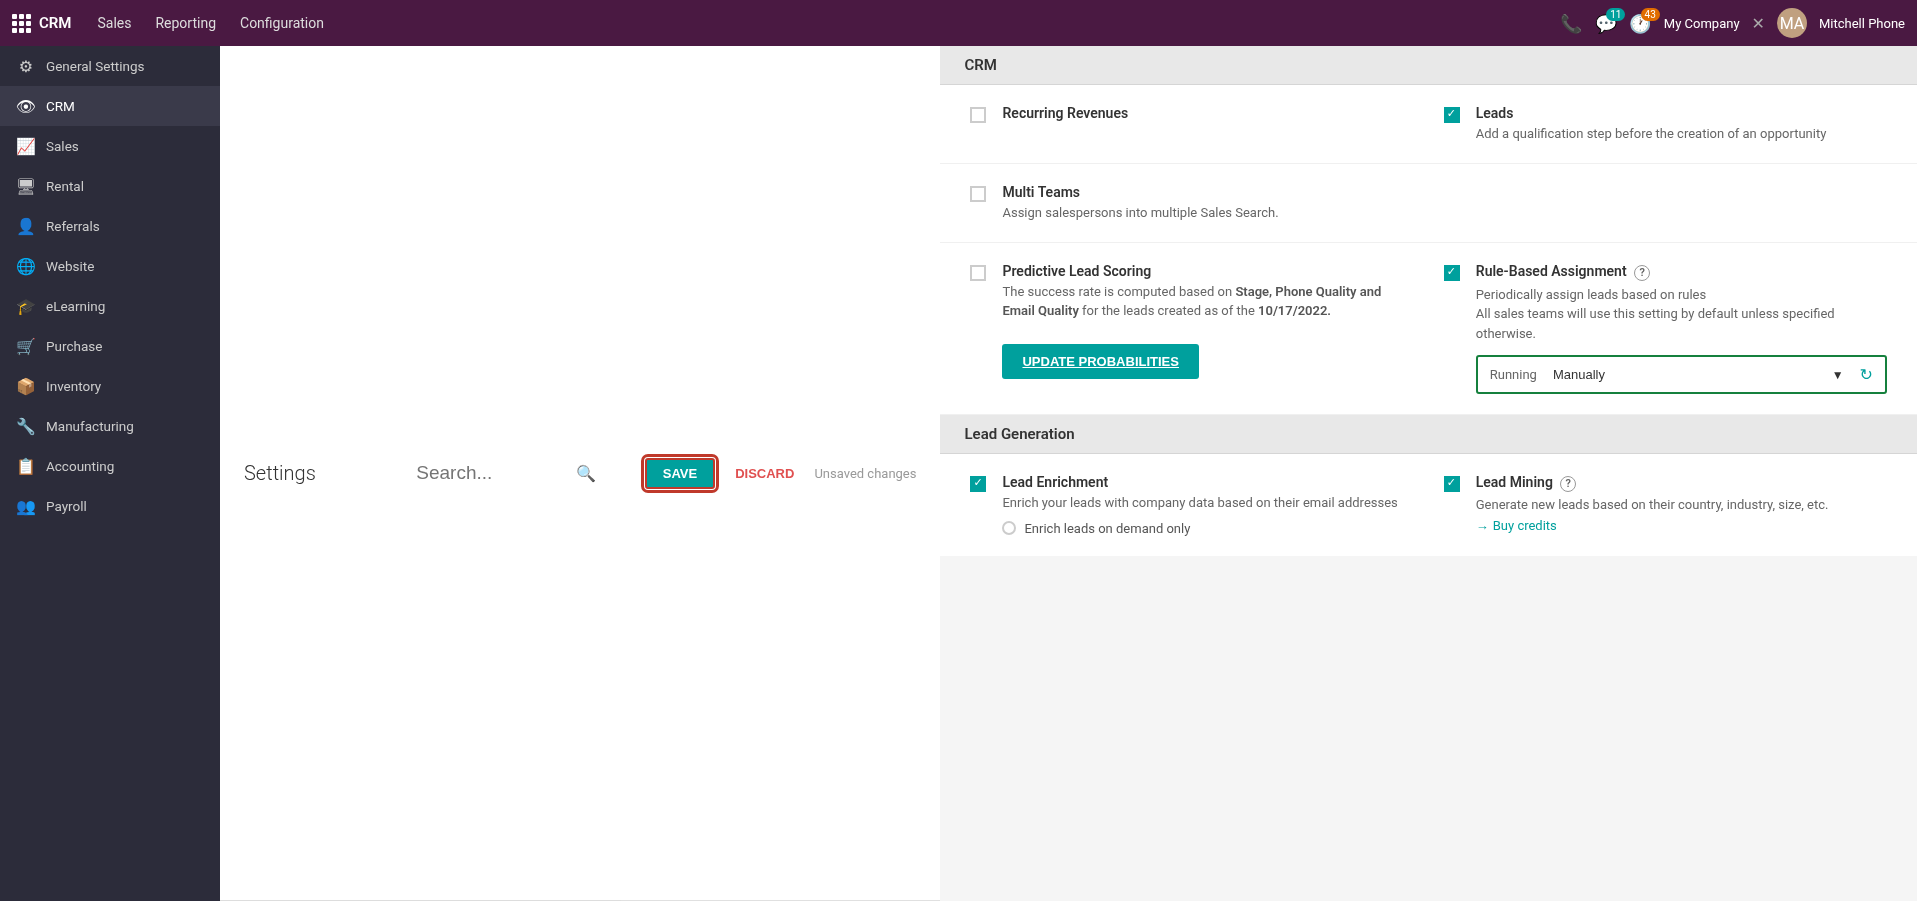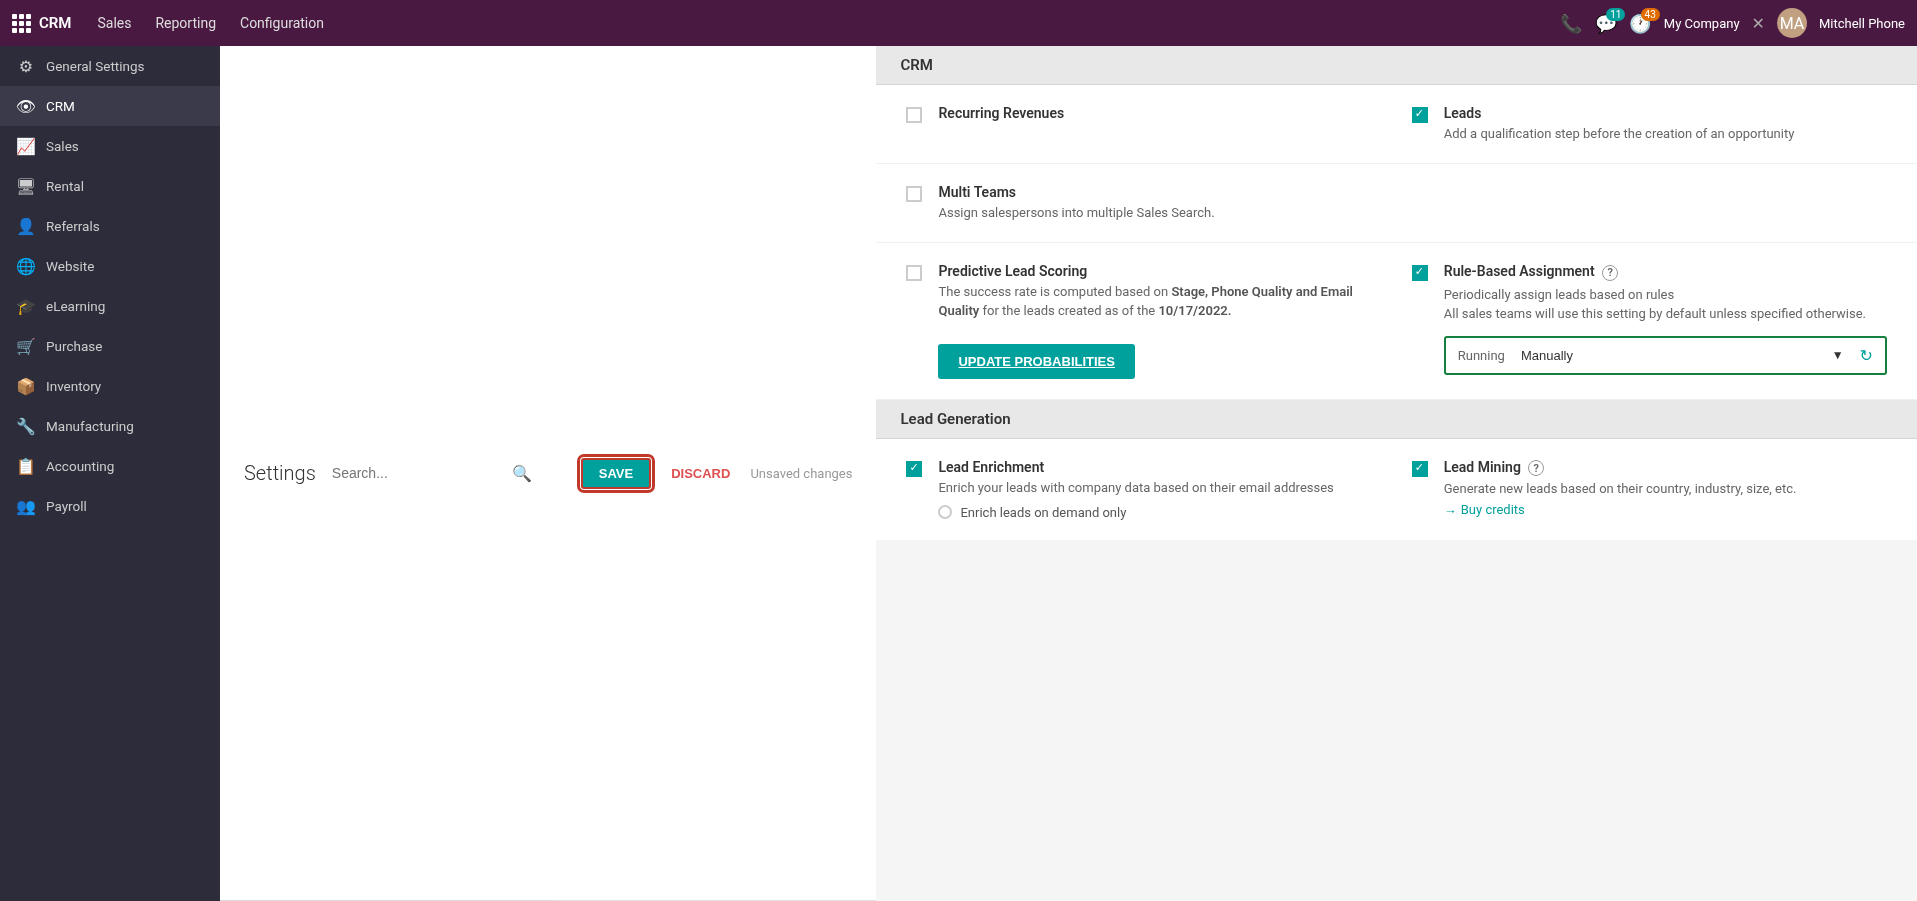--- a/index.html
+++ b/index.html
@@ -39,21 +39,21 @@
     .sidebar-item.active { background: #3a3a4a; color: #fff; }
     .sidebar-icon { width: 20px; height: 20px; display: flex; align-items: center; justify-content: center; font-size: 16px; flex-shrink: 0; }
 
     
     .main-content { flex: 1; display: flex; flex-direction: row; overflow: hidden; background: #f5f5f5; }
 
     
     .header-bar { background: #fff; padding: 10px 24px; display: flex; align-items: center; gap: 0; flex-shrink: 0; border-bottom: 1px solid #ddd; }
     .page-title { font-size: 20px; font-weight: 300; color: #333; margin-right: 16px; }
     .search-bar { flex: 1; display: flex; align-items: center; justify-content: center; }
-    .search-input { border: none; outline: none; background: transparent; font-size: 14px; color: #c2410c; width: 100%; text-align: left; }
+    .search-input { border: none; outline: none; background: transparent; font-size: 19px; color: #c2410c; width: 100%; text-align: center; }
     .search-icon-btn { color: #999; cursor: pointer; font-size: 16px; }
 
     
     .toolbar { background: #fff; padding: 8px 24px; display: flex; align-items: center; gap: 12px; border-bottom: 1px solid #e0e0e0; flex-shrink: 0; }
     .btn-save { background: #00a09d; color: #fff; border: 2px solid #c0392b; padding: 6px 16px; font-size: 13px; font-weight: 600; cursor: pointer; border-radius: 3px; text-transform: uppercase; outline: 3px solid #c0392b; outline-offset: 1px; }
     .btn-discard { background: transparent; color: #e05050; border: none; font-size: 13px; font-weight: 700; cursor: pointer; text-transform: uppercase; padding: 6px 8px; }
     .unsaved-label { color: #999; font-size: 13px; }
 
     
     .scroll-area { flex: 1; overflow-y: auto; position: relative; }

